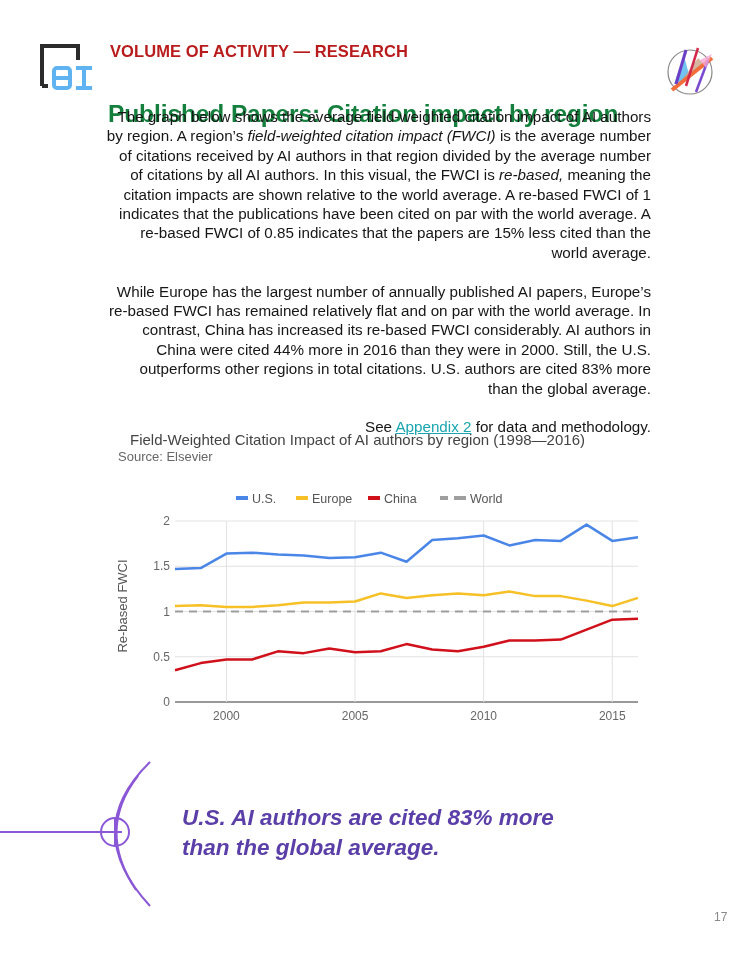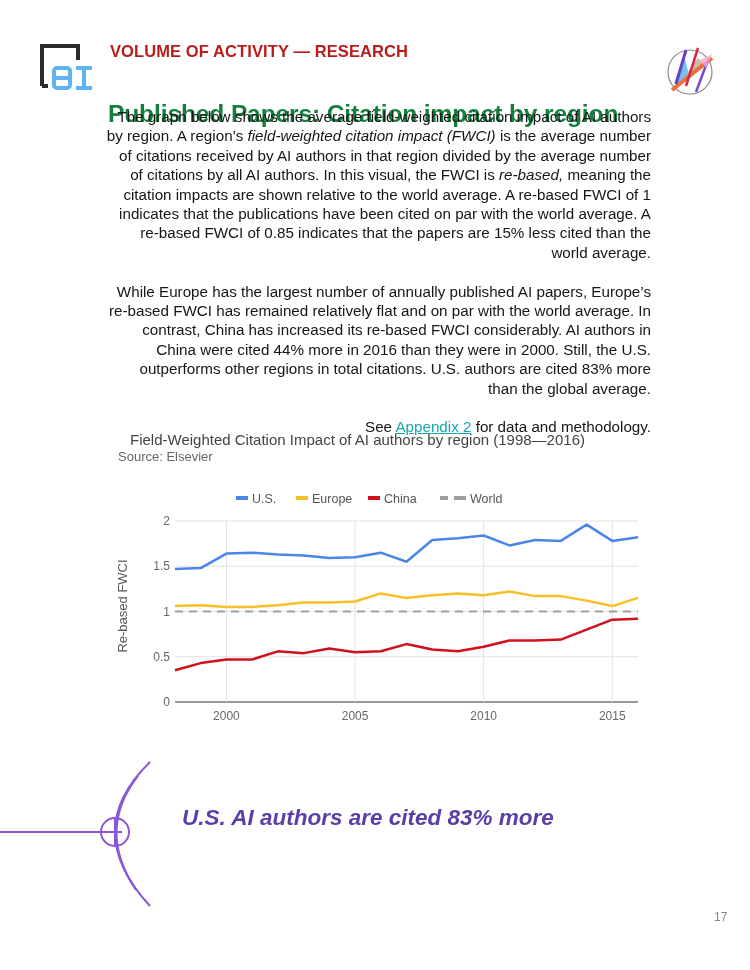--- a/index.html
+++ b/index.html
@@ -96,15 +96,16 @@
 
 <svg class="callout-deco" viewBox="0 0 160 150">
   <path d="M150 2 Q80 70 150 146" fill="none" stroke="#8a57d6" stroke-width="2"></path>
   <path d="M138 16 Q96 70 136 130" fill="none" stroke="#8a57d6" stroke-width="2"></path>
   <path d="M0 72 H122" stroke="#8a57d6" stroke-width="2"></path>
   <circle cx="115" cy="72" r="14" fill="none" stroke="#8a57d6" stroke-width="2"></circle>
   <path d="M115 58 V86" stroke="#8a57d6" stroke-width="2"></path>
 </svg>
 <div class="callout">
   <div>U.S. AI authors are cited 83% more</div>
+  <div>than the global average.</div>
 </div>
 
 <div class="page-num">17</div>
 
 </body></html>

